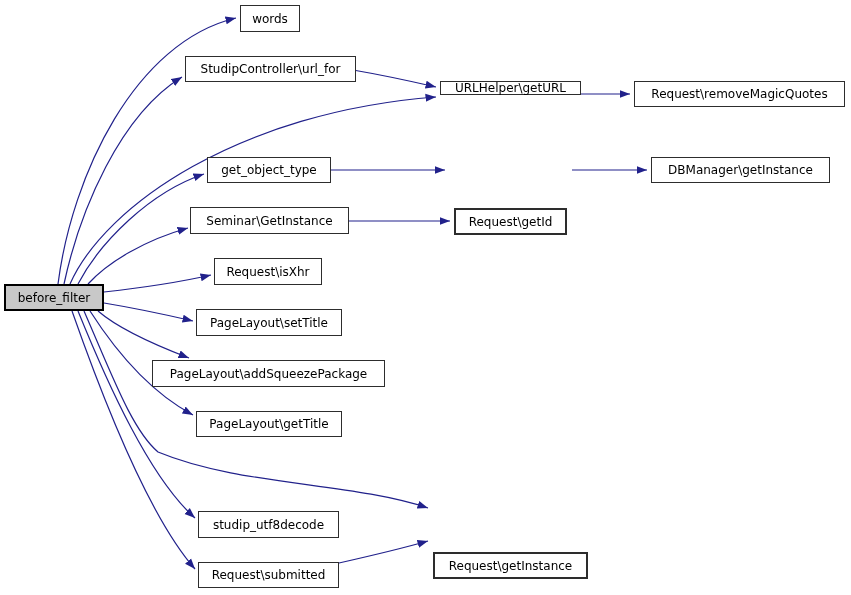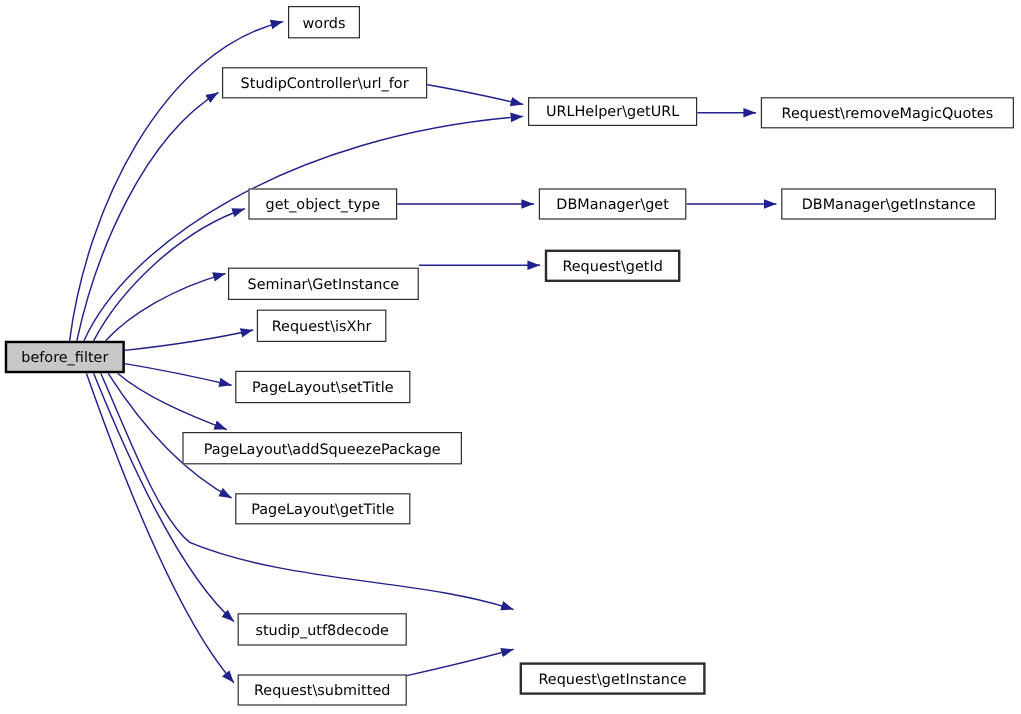--- a/index.html
+++ b/index.html
@@ -64,26 +64,25 @@
         <path d="M331,170 L445,170" class="edge" marker-end="url(#arrowhead)"></path>
         <path d="M572,170 L647,170" class="edge" marker-end="url(#arrowhead)"></path>
         <path d="M349,221 L450,221" class="edge" marker-end="url(#arrowhead)"></path>
         <path d="M339,563 C370,556 400,549 428,541" class="edge" marker-end="url(#arrowhead)"></path>
       </g>
   </svg>
 
   <div class="node highlighted" title="before_filter" style="left: 4px; top: 284px; width: 100px; height: 27px; border-width: 2px;">before_filter</div>
   <div class="node" title="words" style="left: 240px; top: 5px; width: 60px; height: 27px; border-width: 1px; text-align: right;">words</div>
   <div class="node" title="StudipController\url_for" style="left: 185px; top: 56px; width: 171px; height: 26px; border-width: 1px;">StudipController\url_for</div>
-  <div class="node" title="URLHelper\getURL" style="left: 440px; top: 81px; width: 141px; height: 24px; border-width: 1px;">URLHelper\getURL</div>
+  <div class="node" title="URLHelper\getURL" style="left: 440px; top: 81px; width: 141px; height: 14px; border-width: 1px;">URLHelper\getURL</div>
   <div class="node" title="Request\removeMagicQuotes" style="left: 634px; top: 81px; width: 211px; height: 26px; border-width: 1px;">Request\removeMagicQuotes</div>
   <div class="node" title="get_object_type" style="left: 207px; top: 157px; width: 124px; height: 26px; border-width: 1px;">get_object_type</div>
-  <div class="node" title="DBManager\get" style="left: 449px; top: 157px; width: 123px; height: 26px; border-width: 1px;">DBManager\get</div>
   <div class="node" title="DBManager\getInstance" style="left: 651px; top: 157px; width: 179px; height: 26px; border-width: 1px;">DBManager\getInstance</div>
-  <div class="node" title="Seminar\GetInstance" style="left: 190px; top: 207px; width: 159px; height: 27px; border-width: 1px; margin-top: 16px;">Seminar\GetInstance</div>
+  <div class="node" title="Seminar\GetInstance" style="left: 190px; top: 207px; width: 159px; height: 27px; border-width: 1px;">Seminar\GetInstance</div>
   <div class="node" title="Seminar\getId" style="left: 454px; top: 208px; width: 113px; height: 27px; border-width: 2px;">Request\getId</div>
   <div class="node" title="Request\isXhr" style="left: 214px; top: 258px; width: 108px; height: 27px; border-width: 1px;">Request\isXhr</div>
   <div class="node" title="PageLayout\setTitle" style="left: 196px; top: 309px; width: 146px; height: 27px; border-width: 1px;">PageLayout\setTitle</div>
   <div class="node" title="PageLayout\addSqueezePackage" style="left: 152px; top: 360px; width: 233px; height: 27px; border-width: 1px;">PageLayout\addSqueezePackage</div>
   <div class="node" title="PageLayout\getTitle" style="left: 196px; top: 411px; width: 146px; height: 26px; border-width: 1px;">PageLayout\getTitle</div>
   <div class="node" title="studip_utf8decode" style="left: 198px; top: 511px; width: 141px; height: 27px; border-width: 1px;">studip_utf8decode</div>
   <div class="node" title="Request\submitted" style="left: 198px; top: 562px; width: 141px; height: 26px; border-width: 1px;">Request\submitted</div>
   <div class="node" title="Request\getInstance" style="left: 433px; top: 512px; width: 155px; height: 27px; border-width: 2px; margin-top: 40px;">Request\getInstance</div>
 
 </div>

